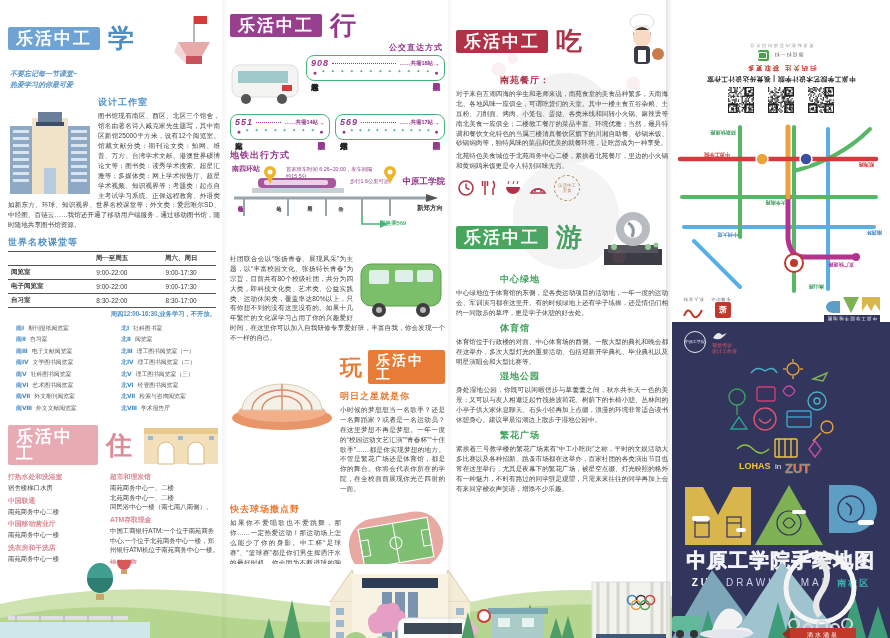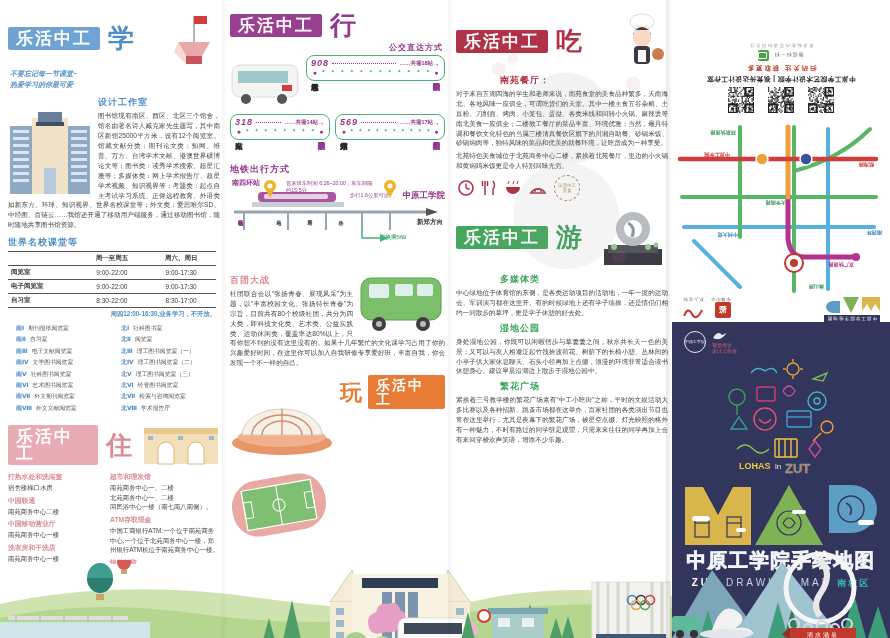--- a/index.html
+++ b/index.html
@@ -351,21 +351,21 @@
           <div class="stopcol" data-name="route-terminal" style="flex: 0 0 auto;">
             <span class="bigdot" data-name="route-terminal-dot">●</span>
             <span class="vt term end" data-name="route-end-station">中原工学院</span>
           </div>
         </div>
       </div>
   </div>
   <div class="row2">
     <div class="rcard" style="width:100px" data-name="bus-route-551-card">
         <div class="rtop" data-name="route-card-top">
-          <span class="rno" data-name="route-number">318</span>
+          <span class="rno" data-name="route-number">551</span>
           <span class="rlead" data-name="route-leader-line"></span>
           <span class="rnote" data-name="route-stop-count">……共需14站</span>
           <span class="rarrow" data-name="route-arrow-icon">→</span>
         </div>
         <div class="rbody" data-name="route-card-body">
           <div class="stopcol" data-name="route-terminal" style="flex: 0 0 auto;">
             <span class="bigdot" data-name="route-terminal-dot">●</span>
             <span class="vt term start" data-name="route-start-station">火车站</span>
           </div>
           <div class="stopcol" data-name="route-stop">
@@ -459,21 +459,21 @@
             <span class="vt sname" data-name="route-stop-name">双湖大道</span>
           </div>
           <div class="stopcol" data-name="route-terminal" style="flex: 0 0 auto;">
             <span class="bigdot" data-name="route-terminal-dot">●</span>
             <span class="vt term end" data-name="route-end-station">中原工学院</span>
           </div>
         </div>
       </div>
   </div>
 
-  <div class="hd c-tran" style="margin-top:23px" data-name="metro-heading">地铁出行方式</div>
+  <div class="hd c-tran" style="margin-top:9px" data-name="metro-heading">地铁出行方式</div>
   <div style="position:relative;height:86px" data-name="metro-diagram">
     <svg width="215" height="86" style="position:absolute;left:0;top:0" data-name="metro-line-illustration">
       <rect x="28" y="14" width="78" height="10" rx="4" fill="#a8579f"></rect>
       <rect x="34" y="16" width="64" height="5" rx="2" fill="#e9d2e8"></rect>
       <rect x="22" y="24" width="92" height="5" fill="#c8cfd6"></rect>
       <line x1="4" y1="34" x2="196" y2="34" stroke="#9aa4ad" stroke-width="3"></line>
       <polygon points="196,30 208,34 196,38" fill="#555"></polygon>
       <g stroke="#9aa4ad" stroke-width="2">
         <line x1="14" y1="34" x2="14" y2="52"></line>
           <line x1="58" y1="34" x2="58" y2="52"></line>
@@ -512,42 +512,49 @@
     <svg id="greenbus" width="88" height="64" data-name="green-bus-illustration">
       <rect x="4" y="8" width="80" height="42" rx="10" fill="#7cbf6b" stroke="#5a9e4c"></rect>
       <rect x="12" y="14" width="20" height="14" rx="2" fill="#dff0ea"></rect>
       <rect x="38" y="14" width="18" height="12" rx="2" fill="#dff0ea"></rect>
       <rect x="60" y="14" width="16" height="12" rx="2" fill="#dff0ea"></rect>
       <circle cx="22" cy="54" r="7" fill="#3e3e3e"></circle>
         <circle cx="66" cy="54" r="7" fill="#3e3e3e"></circle>
       <circle cx="22" cy="54" r="3" fill="#bbb"></circle>
         <circle cx="66" cy="54" r="3" fill="#bbb"></circle>
     </svg>
-    <div class="hd c-live" data-name="clubs-heading">百团大战</div>
     <p class="bd" data-name="clubs-body">社团联合会以“张扬青春、展现风采”为主题，以“丰富校园文化、张扬特长青春”为宗旨，目前共有80个校级社团，共分为四大类，即科技文化类、艺术类、公益实践类、运动休闲类，覆盖率达80%以上，只有你想不到的没有这里没有的。如果十几年繁忙的文化课学习占用了你的兴趣爱好时间，在这里你可以加入自我研修专享爱好班，丰富自我，你会发现一个不一样的自己。</p>
   </div>
 
   <div style="display:flex;gap:6px;align-items:flex-start">
     <svg width="104" height="74" style="flex:none;margin-top:14px" data-name="gymnasium-dome-illustration">
       <ellipse cx="52" cy="58" rx="50" ry="12" fill="#e8956a"></ellipse>
       <ellipse cx="52" cy="52" rx="44" ry="10" fill="#f2b08a"></ellipse>
       <path d="M12 50 a40 26 0 0 1 80 0 Z" fill="#f5f1e8" stroke="#d8cdb8"></path>
       <path d="M22 50 a30 20 0 0 1 60 0" fill="none" stroke="#d88c6a" stroke-width="1.4"></path>
       <path d="M32 50 a20 14 0 0 1 40 0" fill="none" stroke="#d88c6a" stroke-width="1.4"></path>
       <line x1="52" y1="24" x2="52" y2="50" stroke="#d88c6a" stroke-width="1.4"></line>
     </svg>
     <div style="flex:1">
       <div class="play-head" data-name="play-header">
         <span class="topicchar c-play" style="font-size:22px" data-name="play-topic">玩</span>
         <span class="brandbox bg-play" style="font-size:14px" data-name="play-brand-box">乐活中工</span>
       </div>
+      <div id="play-sec-0" data-name="play-section-star">
+          <div class="hd c-play" data-name="section-heading">明日之星就是你</div>
+          <p class="bd" data-name="section-body">小时候的梦想想当一名歌手？还是一名舞蹈家？或者是一名运动员？在这里梦想不再是梦想。一年一度的“校园运动文艺汇演”“青春杯”“十佳歌手”……都是你实现梦想的地方。不管是繁花广场还是体育馆，都是你的舞台。你将会代表你所在的学院，在全校面前展现你光芒四射的一面。</p>
+        </div>
     </div>
   </div>
 
   <div style="display:flex;gap:6px;align-items:flex-start">
+    <div id="play-sec-1" style="flex:1" data-name="play-section-sports">
+        <div class="hd c-play" data-name="section-heading">快去球场撒点野</div>
+        <p class="bd" data-name="section-body">如果你不爱唱歌也不爱跳舞，那你……一定热爱运动！那运动场上怎么能少了你的身影。中工杯“足球赛”、“篮球赛”都是你们男生挥洒汗水的最好时机。你会因为不断进球的呐喊声、你的帅气不凡被身边欢呼呐喊，越来越快被球迷粉丝们关注！</p>
+      </div>
     <svg width="98" height="72" style="flex:none;margin-top:10px" data-name="soccer-field-illustration">
       <g transform="rotate(-10 49 36)">
         <rect x="2" y="8" width="94" height="56" rx="26" fill="#e8a9a2"></rect>
         <rect x="14" y="16" width="70" height="40" fill="#7fbf74" stroke="#fff" stroke-width="1.2"></rect>
         <line x1="49" y1="16" x2="49" y2="56" stroke="#fff" stroke-width="1"></line>
         <circle cx="49" cy="36" r="6" fill="none" stroke="#fff" stroke-width="1"></circle>
         <rect x="14" y="28" width="8" height="16" fill="none" stroke="#fff" stroke-width="1"></rect>
         <rect x="76" y="28" width="8" height="16" fill="none" stroke="#fff" stroke-width="1"></rect>
       </g>
     </svg>
@@ -629,22 +636,26 @@
       <path d="M30 18 q8 4 4 14" stroke="#8b9aa0" stroke-width="3" fill="none"></path>
       <g fill="#8fc98f">
           <circle cx="16" cy="42" r="3"></circle>
           <circle cx="50" cy="42" r="3"></circle>
           <circle cx="58" cy="40" r="2.5"></circle>
         </g>
     </svg>
   </div>
   <div id="tour-secs" data-name="tour-sections">
       <div class="sec" data-name="content-section">
-        <div class="hd c-tour" data-name="section-heading">多媒体类</div>
+        <div class="hd c-tour" data-name="section-heading">中心绿地</div>
         <p class="bd" data-name="section-body">中心绿地位于体育馆的东侧，是各类运动项目的活动地，一年一度的运动会、军训演习都在这里开。有的时候绿地上还有学子练操，还是情侣们相约一同散步的草坪，更是学子休憩的好去处。</p>
+      </div>
+      <div class="sec" data-name="content-section">
+        <div class="hd c-tour" data-name="section-heading">体育馆</div>
+        <p class="bd" data-name="section-body">体育馆位于行政楼的对面、中心体育场的西侧。一般大型的典礼和晚会都在这举办，多次大型灯光的重要活动、包括迎新开学典礼、毕业典礼以及明星演唱会和大型比赛等。</p>
       </div>
       <div class="sec" data-name="content-section">
         <div class="hd c-tour" data-name="section-heading">湿地公园</div>
         <p class="bd" data-name="section-body">身处湿地公园，你既可以闲暇信步与草萋萋之间，秋水共长天一色的美景；又可以与友人相邀泛起竹筏拾波荷花、树荫下的长椅小憩、丛林间的小亭子供大家休息聊天、石头小径再加上点缀，浪漫的环境非常适合读书休憩身心。建议早晨沿湖边上散步于湿地公园中。</p>
       </div>
       <div class="sec" data-name="content-section">
         <div class="hd c-tour" data-name="section-heading">繁花广场</div>
         <p class="bd" data-name="section-body">紧挨着三号教学楼的繁花广场素有“中工小吃街”之称，平时的文娱活动大多比赛以及各种招新、跳蚤市场都在这举办，百家社团的各类演出节目也常在这里举行，尤其是夜幕下的繁花广场，被星空点缀、灯光映照的格外有一种魅力，不时有路过的同学驻足观望，只需来来往往的同学再加上会有来回穿梭欢声笑语，增添不少乐趣。</p>
       </div>
     </div>

